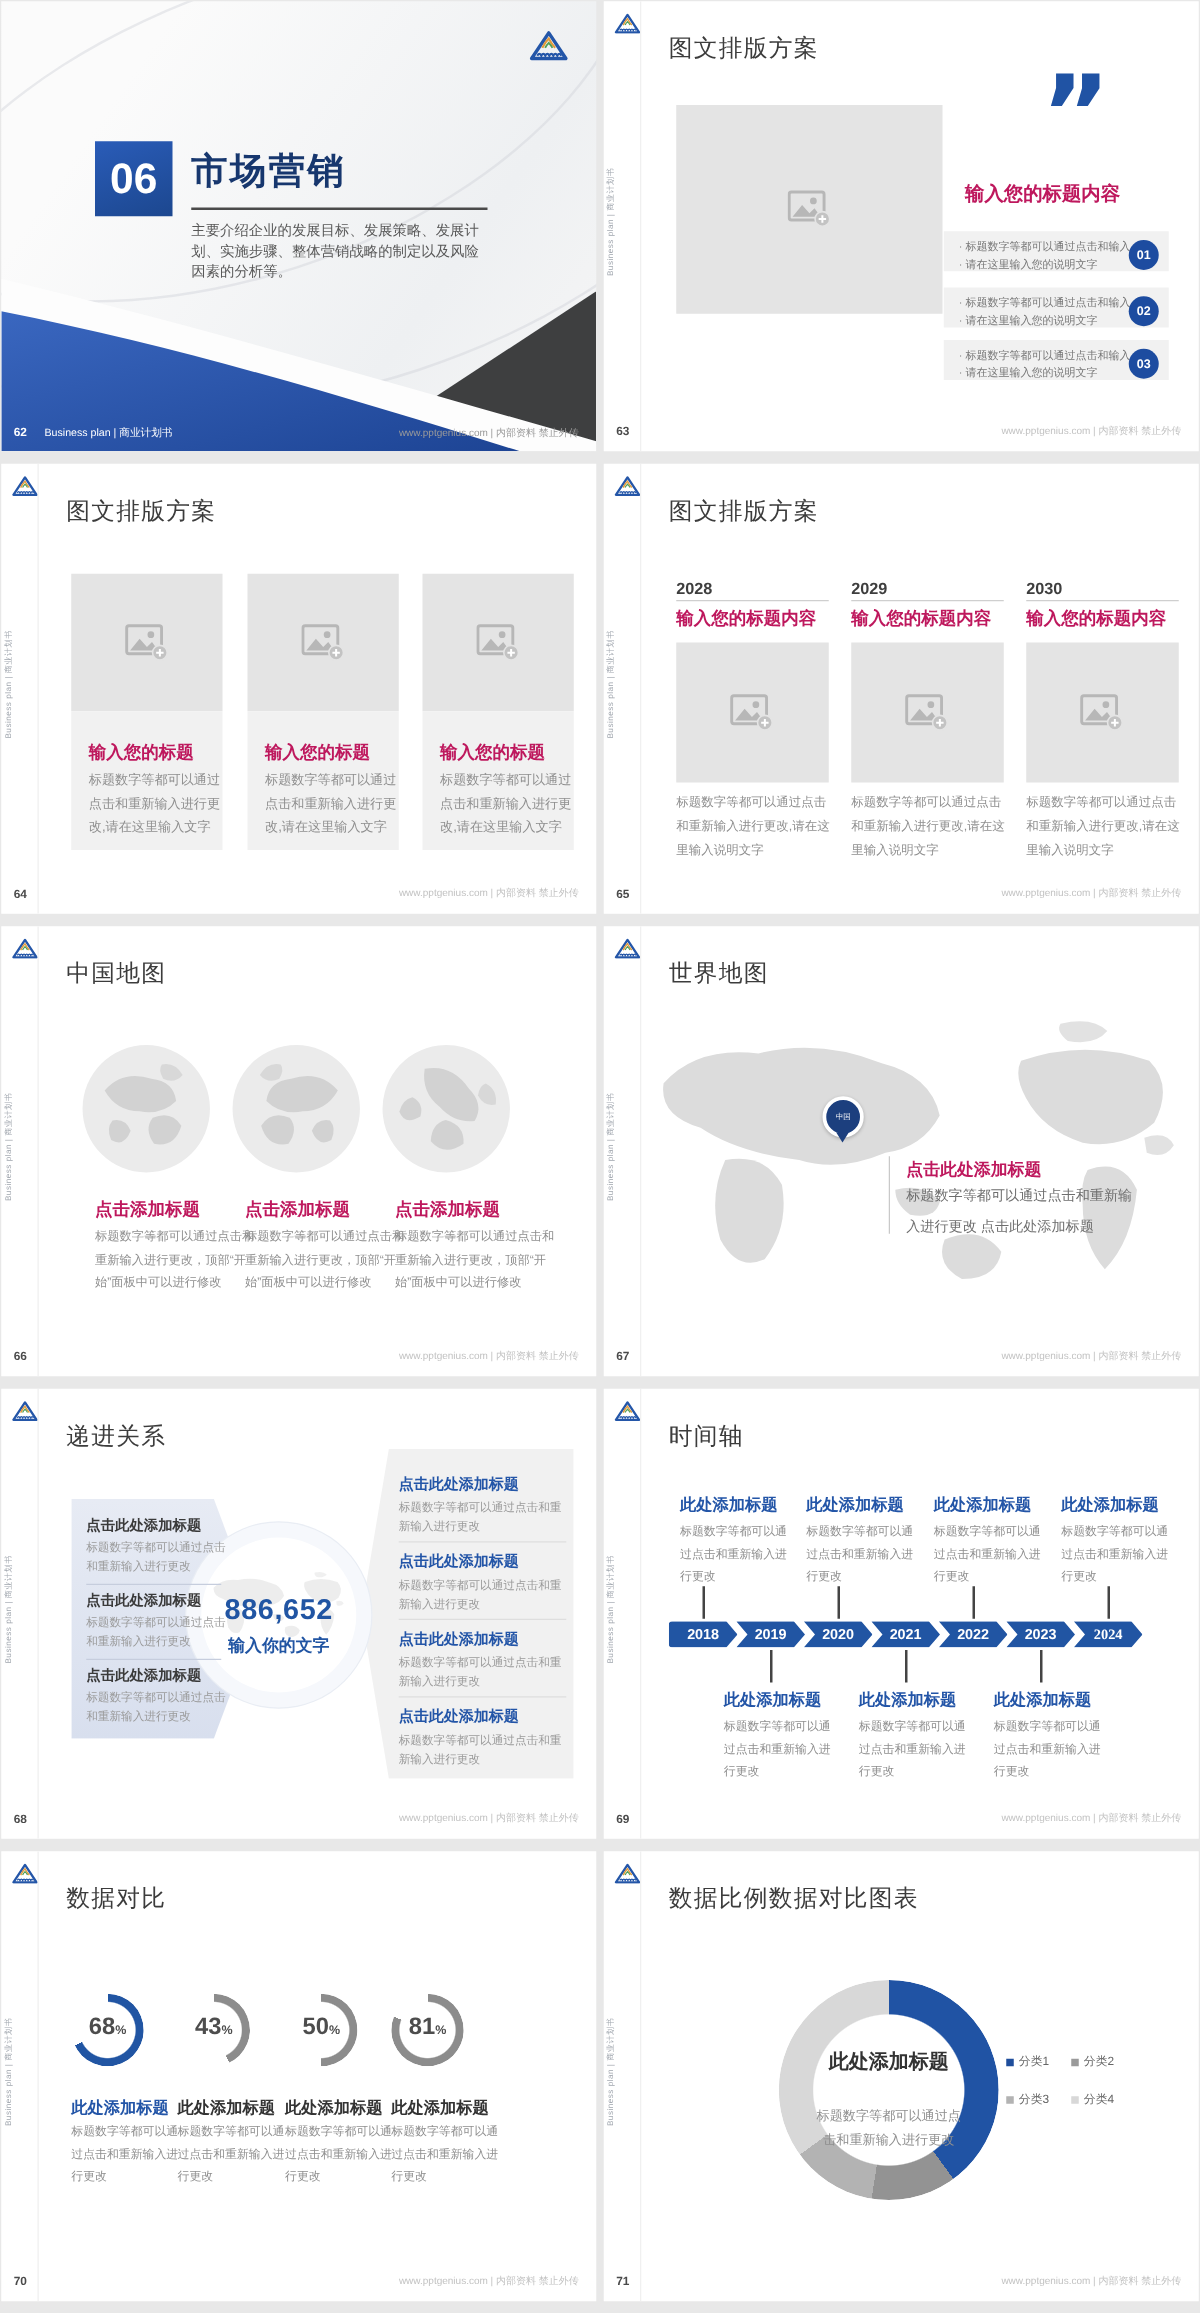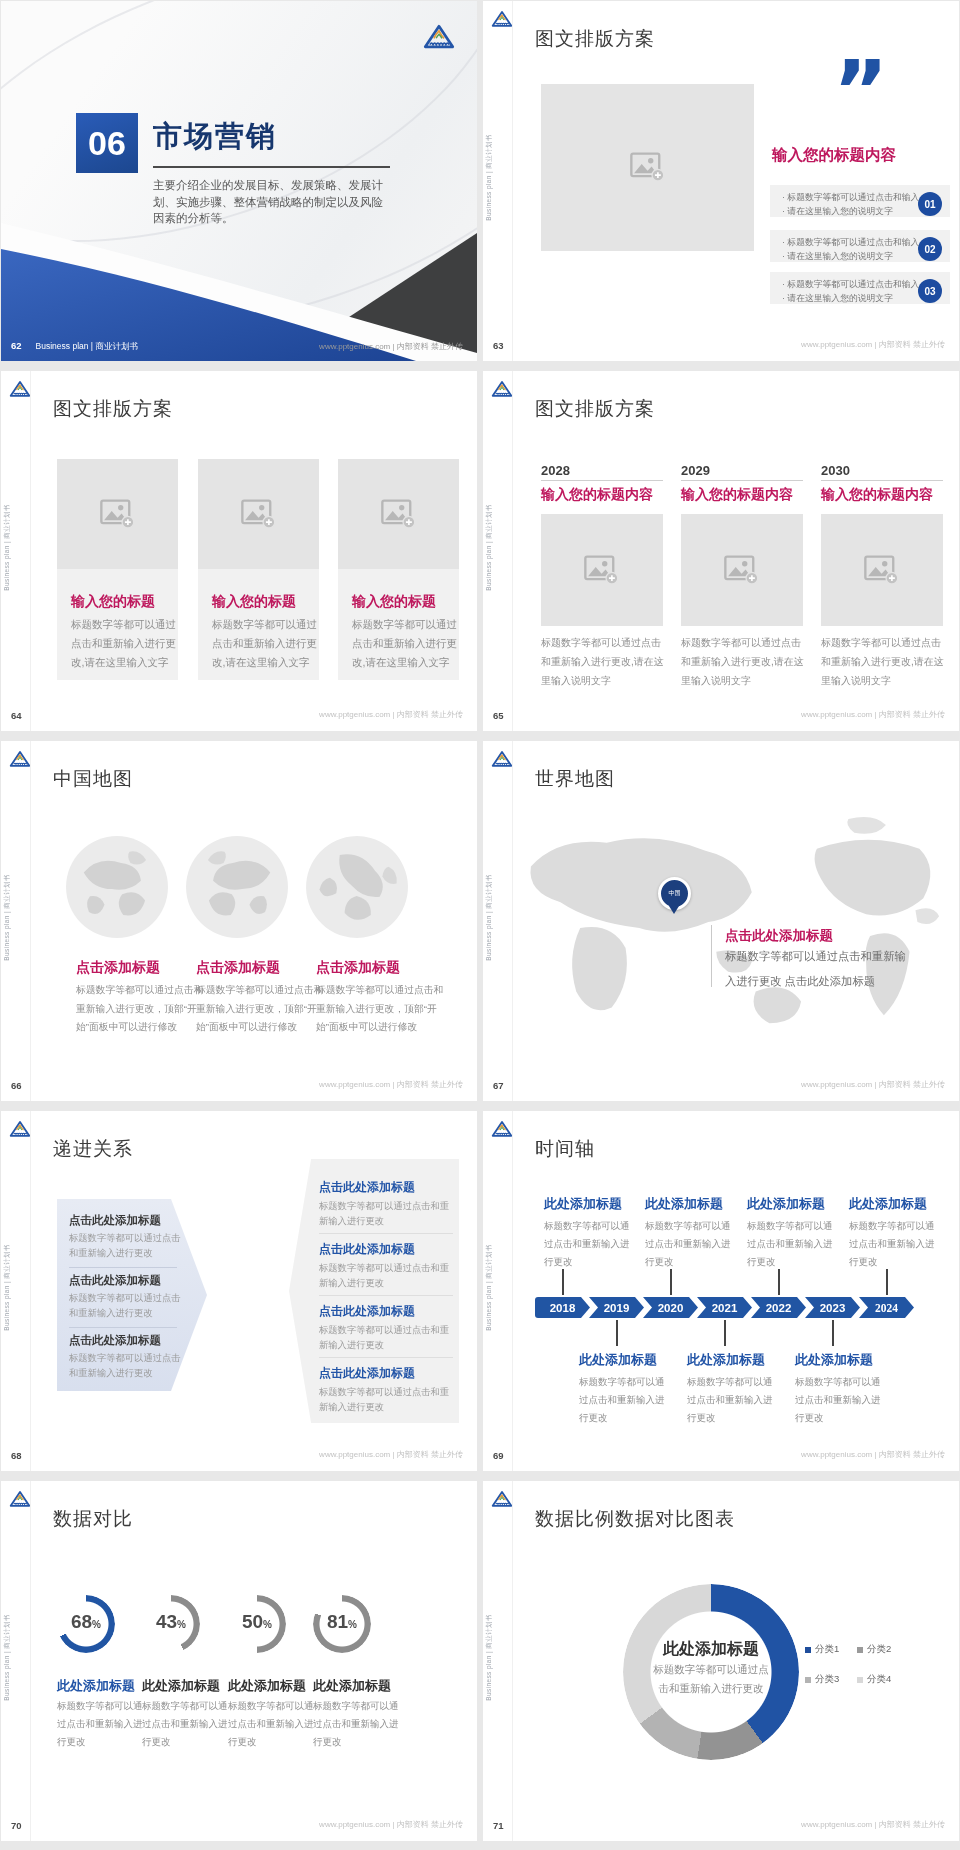--- a/index.html
+++ b/index.html
@@ -25,21 +25,21 @@
   .cline{position:absolute;left:152px;top:165px;width:237px;height:2px;background:#4a4a4a;}
   .cdesc{position:absolute;left:152px;top:176px;width:250px;font-size:11.5px;color:#585858;line-height:16.5px;}
   .darktri{position:absolute;right:0;bottom:0;width:195px;height:128px;background:#3e3f40;clip-path:polygon(100% 0,100% 100%,0 100%);}
   .coverwave{position:absolute;left:0;bottom:0;width:476px;height:140px;}
   .cfootL{position:absolute;left:10px;bottom:8px;color:#fff;font-size:8.5px;z-index:5;}
   .cfootL b{font-size:9.5px;margin-right:14px;}
   .cfootR{position:absolute;right:14px;bottom:9px;color:#9a9a9a;font-size:8px;z-index:5;}
   
   .quote{position:absolute;left:350px;top:60px;font-size:84px;font-weight:900;color:#2053a4;letter-spacing:6px;line-height:60px;font-family:"DejaVu Sans",sans-serif;}
   .s63head{position:absolute;left:289px;top:144px;font-size:15.5px;}
-  .s63box{position:absolute;left:287px;width:180px;height:32px;background:#f1f1f1;}
+  .s63box{position:absolute;left:272px;width:180px;height:32px;background:#f1f1f1;}
   .s63box .bl{position:absolute;left:12px;font-size:8.8px;color:#777;white-space:nowrap;}
   .badge{position:absolute;right:8px;top:7px;width:24px;height:24px;border-radius:50%;background:#1d4ca0;color:#fff;font-size:10px;font-weight:bold;display:flex;align-items:center;justify-content:center;}
   .s63cap{position:absolute;left:58px;top:252px;width:213px;height:57px;background:#f1f1f1;box-sizing:border-box;padding:7px 13px;font-size:9.3px;line-height:15px;color:#8b8b8b;}
   
   .cardpanel{position:absolute;background:#f1f1f1;}
   .cardtitle{position:absolute;font-size:14px;}
   .cardtext{position:absolute;font-size:10.5px;line-height:19px;color:#8f8f8f;}
   .year{position:absolute;font-size:13px;font-weight:bold;color:#3e3e3e;}
   .yline{position:absolute;width:122px;height:1px;background:#cfcfcf;}
   
@@ -82,21 +82,21 @@
   .pctwrap{position:absolute;width:58px;text-align:center;font-weight:bold;color:#4d4d4d;}
   .pctwrap .n{font-size:19px;}
   .pctwrap .s{font-size:10px;}
   .s70t{position:absolute;font-size:13px;font-weight:bold;color:#333;}
   .s70t.blue{color:#2355a7;}
   .s70cap{position:absolute;width:100px;font-size:9.5px;line-height:18px;color:#8f8f8f;}
   
   .donut{position:absolute;left:140px;top:103px;width:176px;height:176px;border-radius:50%;-webkit-mask:radial-gradient(closest-side,transparent 60px,#000 61px);mask:radial-gradient(closest-side,transparent 60px,#000 61px);}
   .dcen{position:absolute;left:150px;top:158px;width:156px;text-align:center;z-index:2;}
   .dcen .t{font-size:16px;font-weight:bold;color:#333;}
-  .dcen .c{font-size:10.5px;line-height:19px;color:#8f8f8f;margin-top:0;}
+  .dcen .c{font-size:10.5px;line-height:19px;color:#8f8f8f;margin-top:24px;}
   .leg{position:absolute;font-size:9.5px;color:#666;display:flex;align-items:center;gap:4px;}
   .leg i{width:6px;height:6px;display:inline-block;}
 </style>
 </head>
 <body>
 
 <svg width="0" height="0" style="position:absolute">
   <defs>
     <g id="logomark">
       <path d="M14 2.5 L26 20.5 H2 Z" fill="none" stroke="#2456a8" stroke-width="2.4" stroke-linejoin="round"></path>
@@ -321,20 +321,27 @@
 
   <div class="slide" style="left:1px;top:1111px;">
     <svg class="logo" viewBox="0 0 28 22">
         <use href="#logomark"></use>
       </svg>
     <div class="sideline"></div>
     <div class="vside">Business plan | 商业计划书</div>
     <div class="stitle">递进关系</div>
     <div class="chevL"></div>
     <div class="chevR"></div>
+    <div class="c68">
+      <svg viewBox="0 0 430 250">
+          <use href="#worldmark"></use>
+        </svg>
+      <div class="bignum">886,652</div>
+      <div class="biglab">输入你的文字</div>
+    </div>
     <div class="i68L" style="top:102px;">
         <div class="t">点击此处添加标题</div>
         <div class="i68cap"><span>标题数字等都可以通过点击</span><br><span>和重新输入进行更改</span></div>
       </div>
     <div class="divL" style="top:156px;"></div>
     <div class="i68L" style="top:162px;">
         <div class="t">点击此处添加标题</div>
         <div class="i68cap"><span>标题数字等都可以通过点击</span><br><span>和重新输入进行更改</span></div>
       </div>
     <div class="divL" style="top:216px;"></div>

